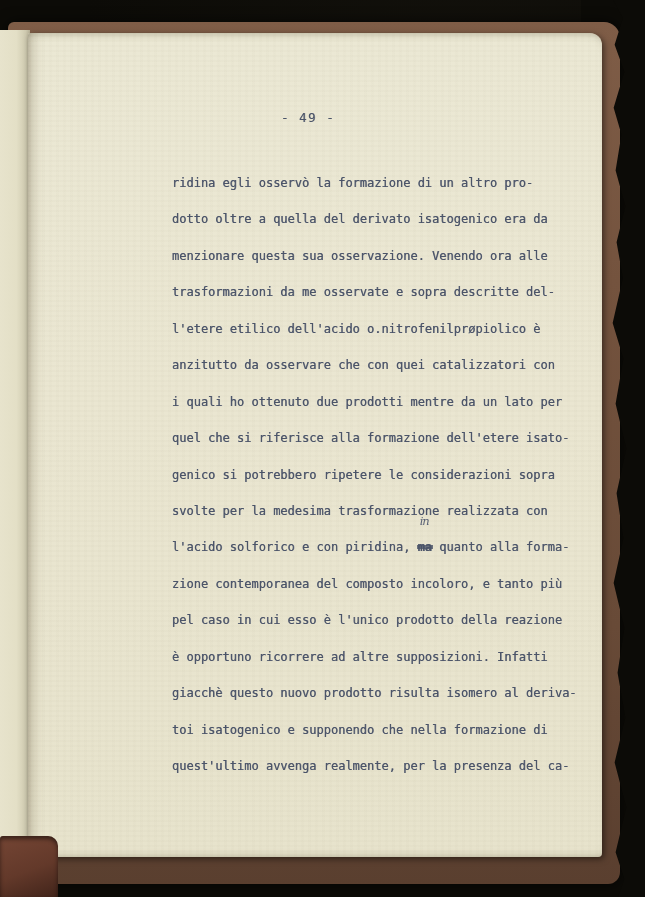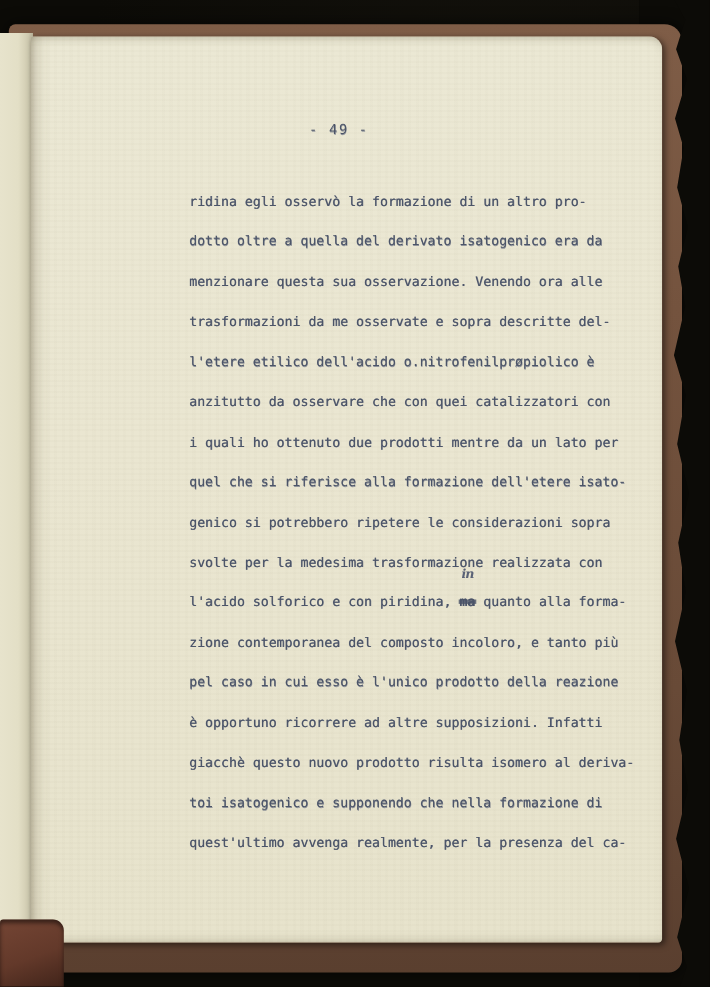--- a/index.html
+++ b/index.html
@@ -84,21 +84,21 @@
   .struck{
     position:relative;display:inline-block;font-weight:bold;color:var(--ink);
   }
   .struck::after{
     content:"";position:absolute;left:-1px;right:-1px;top:42%;height:4px;
     background:var(--ink);opacity:.8;
   }
   .inserted{
     position:absolute;left:2px;top:-15px;height:14px;
     font-family:"DejaVu Serif","Liberation Serif",serif;
-    font-style:italic;font-weight:bold;font-size:11.5px;line-height:14px;
+    font-style:italic;font-weight:normal;font-size:11.5px;line-height:14px;
     color:var(--ink-soft);letter-spacing:-1px;
     text-shadow:none;
   }
 </style>
 </head>
 <body>
 
 <div id="scan-root">
   <div id="backing"></div>
   <div id="left-edge"></div>

